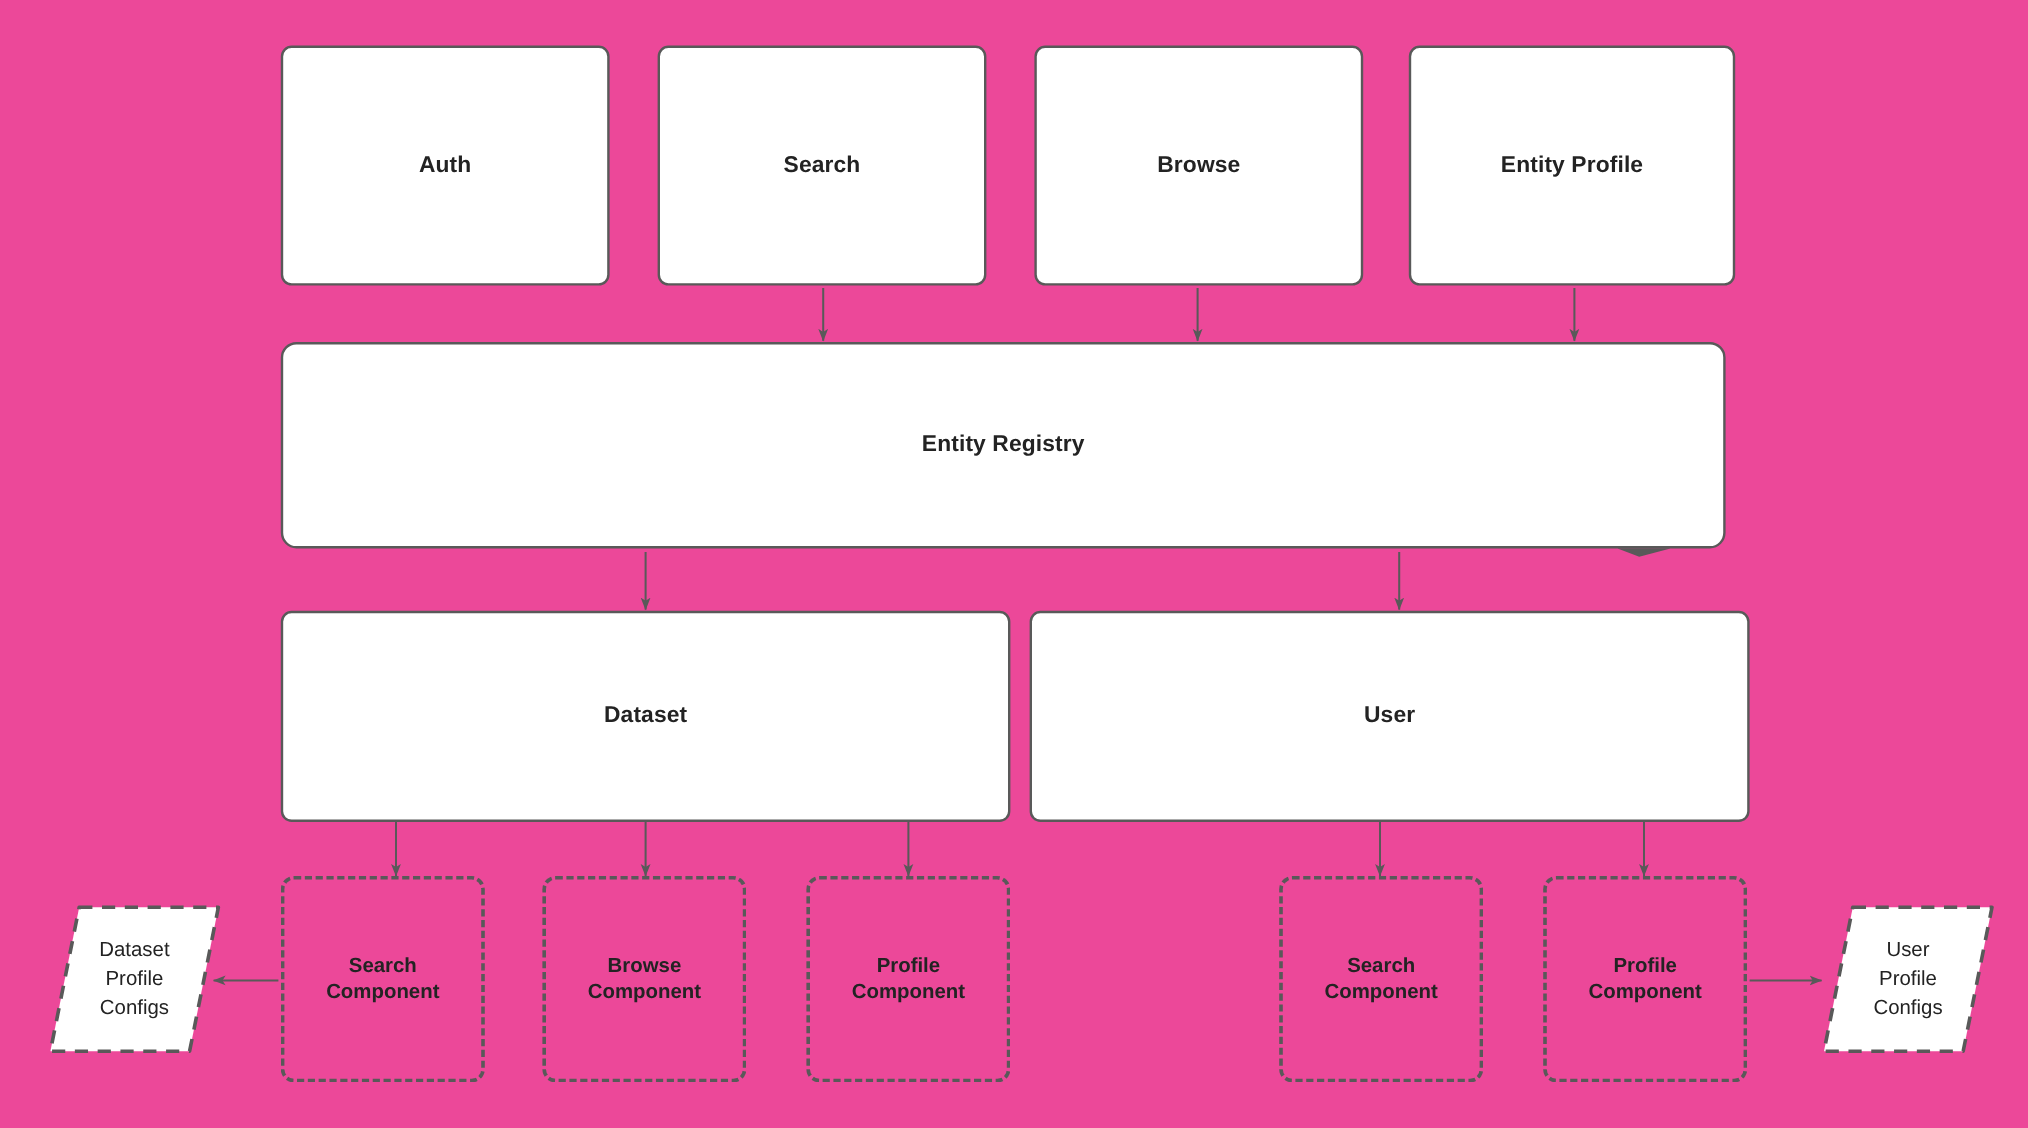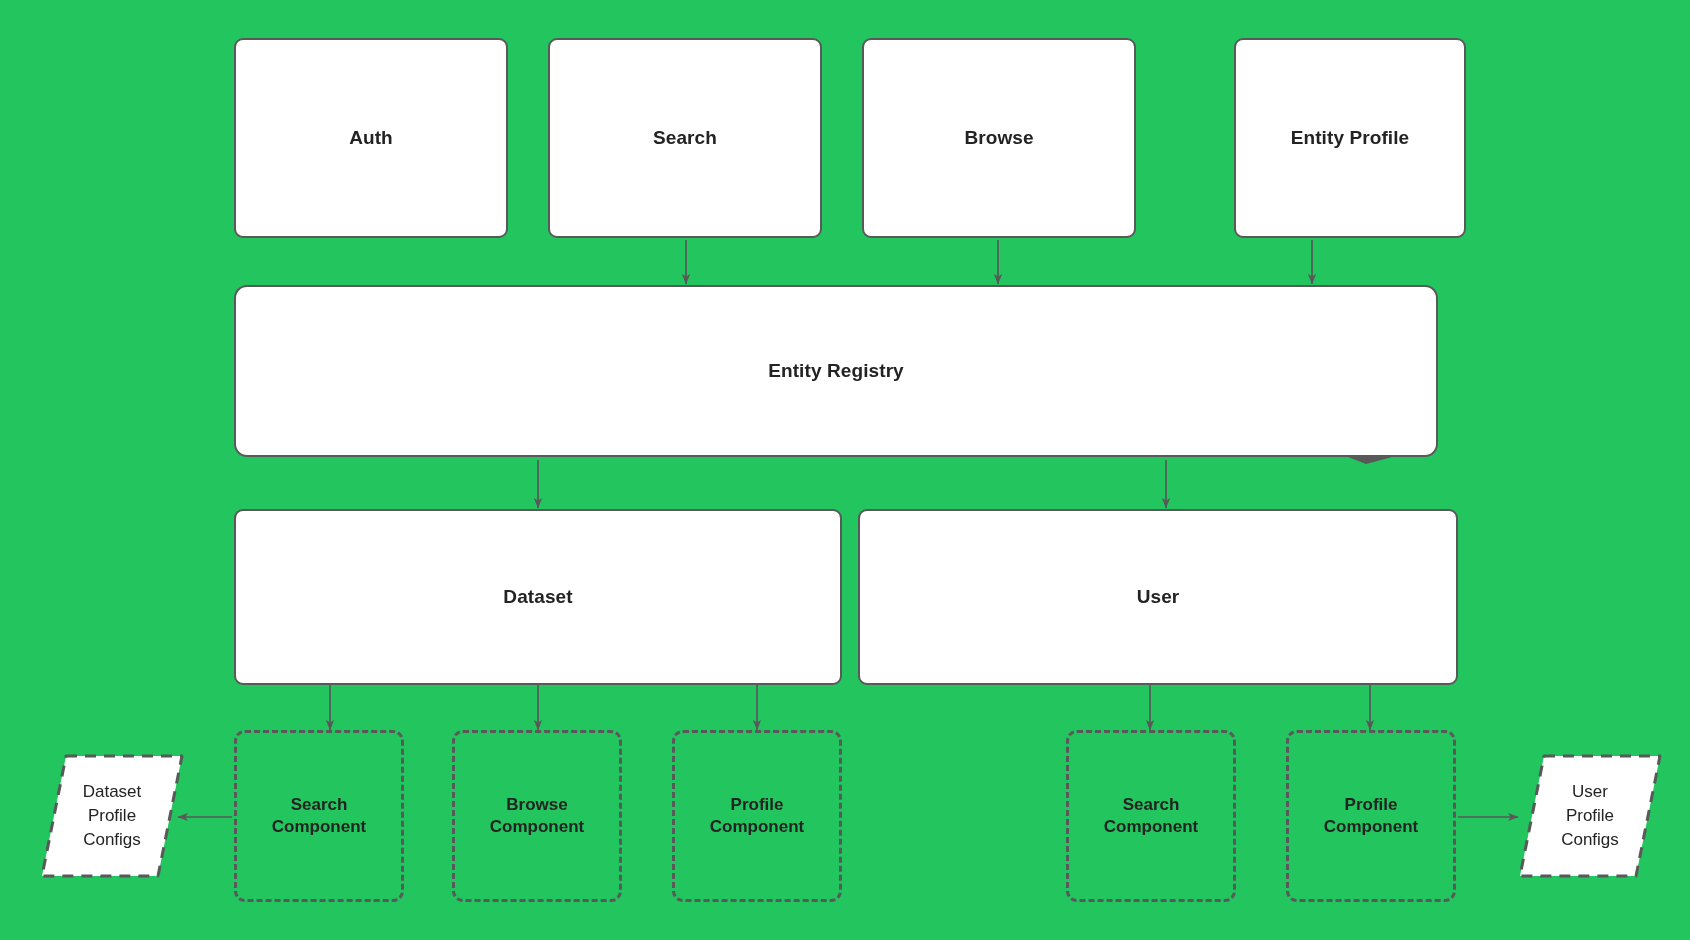--- a/index.html
+++ b/index.html
@@ -7,21 +7,21 @@
     padding: 0;
     background: #ffffff;
   }
   body {
     font-family: "Liberation Sans", sans-serif;
   }
   #canvas {
     position: relative;
     width: 1690px;
     height: 940px;
-    background: #22c55e;
+    background: #ec4899;
     overflow: hidden;
   }
   #canvas svg.edges {
     position: absolute;
     left: 0;
     top: 0;
     width: 1690px;
     height: 940px;
     pointer-events: none;
   }
@@ -139,21 +139,21 @@
   </div>
 
   <div class="node solid" style="left:548px; top:38px; width:274px; height:200px;">
     <span class="nlabel">Search</span>
   </div>
 
   <div class="node solid" style="left:862px; top:38px; width:274px; height:200px;">
     <span class="nlabel">Browse</span>
   </div>
 
-  <div class="node solid" style="left:1234px; top:38px; width:232px; height:200px;justify-content:center;">
+  <div class="node solid" style="left:1174px; top:38px; width:272px; height:200px;justify-content:center;">
     <span class="nlabel">Entity Profile</span>
   </div>
 
   <div class="node solid" style="left:234px; top:285px; width:1204px; height:172px;border-radius:13px;">
     <span class="nlabel">Entity Registry</span>
   </div>
 
   <div class="node solid" style="left:234px; top:509px; width:608px; height:176px;">
     <span class="nlabel">Dataset</span>
   </div>

